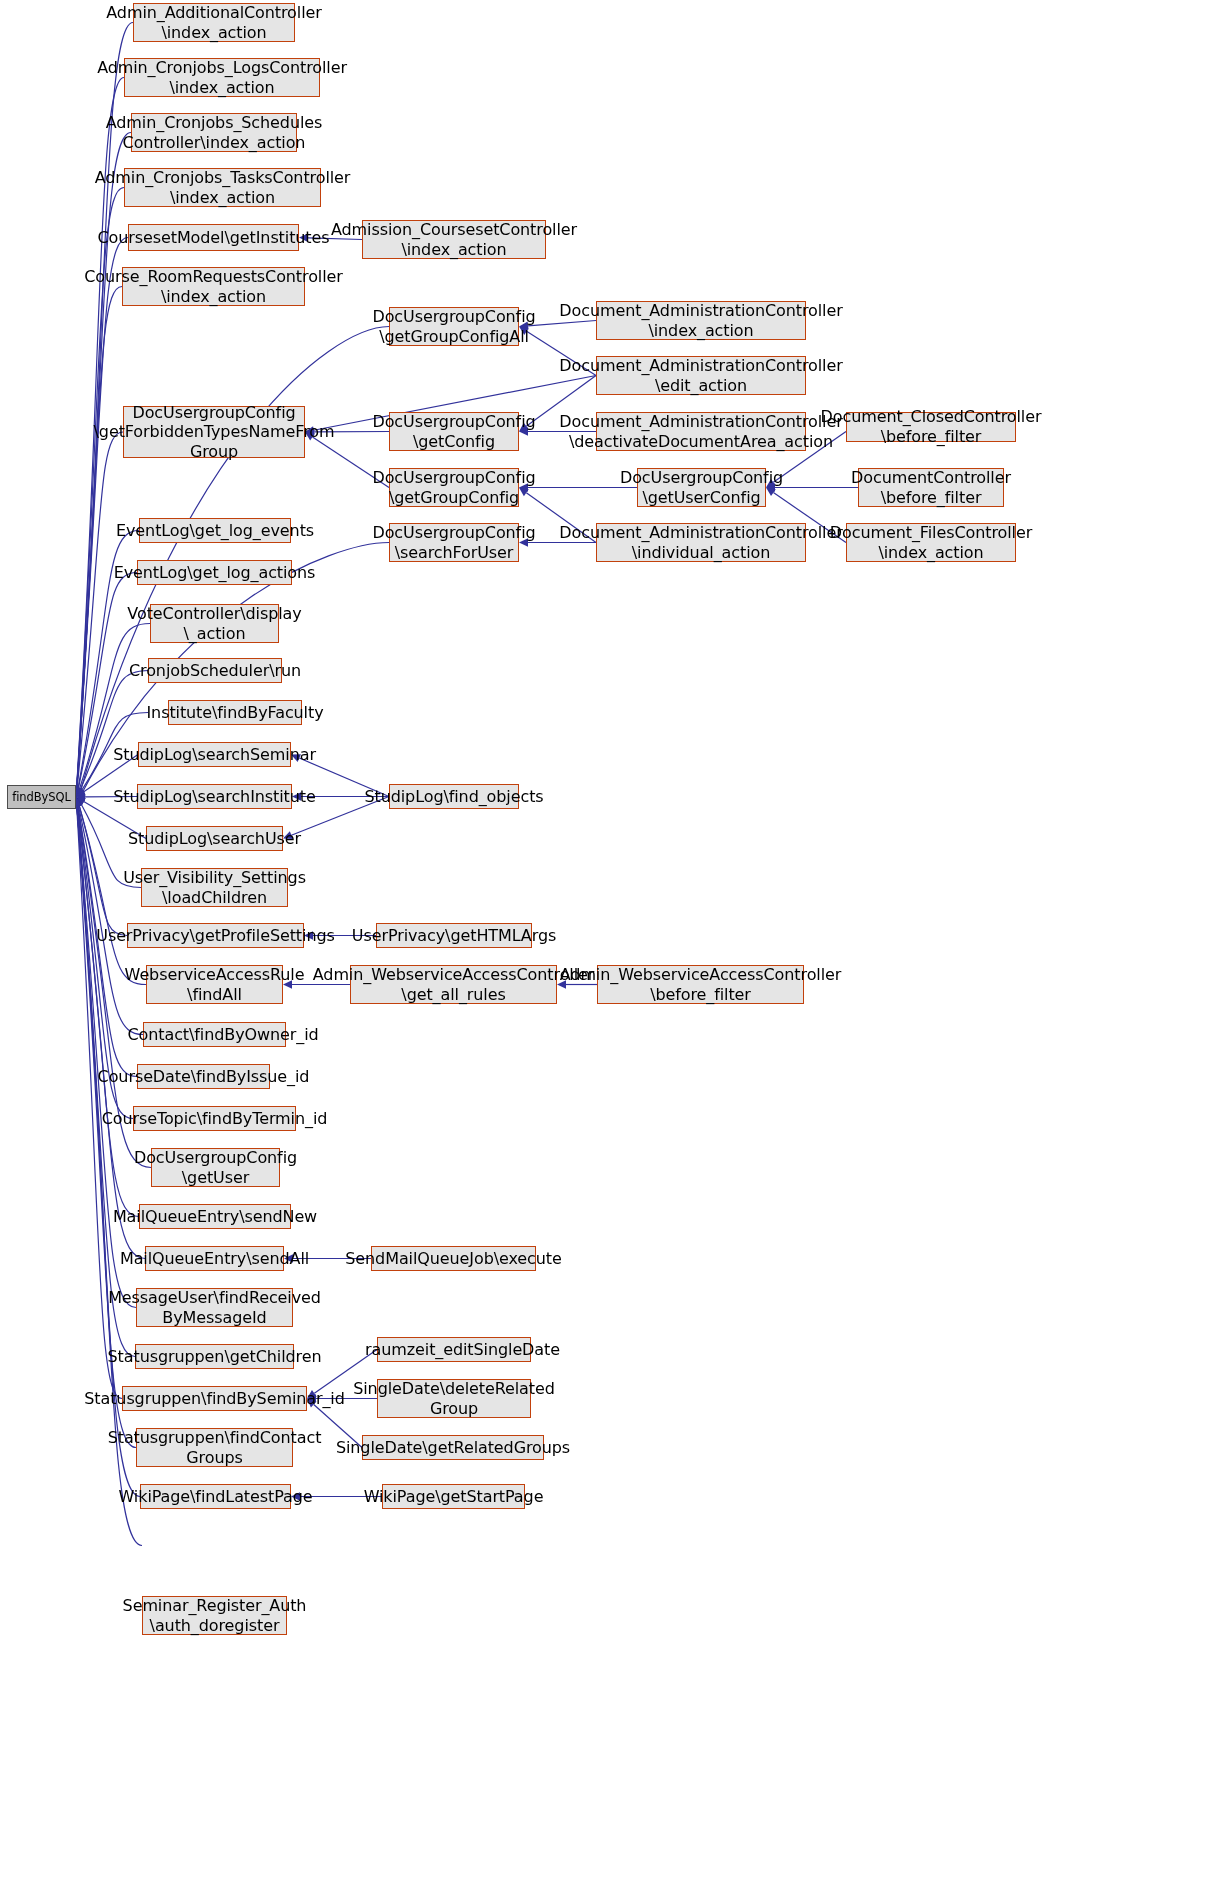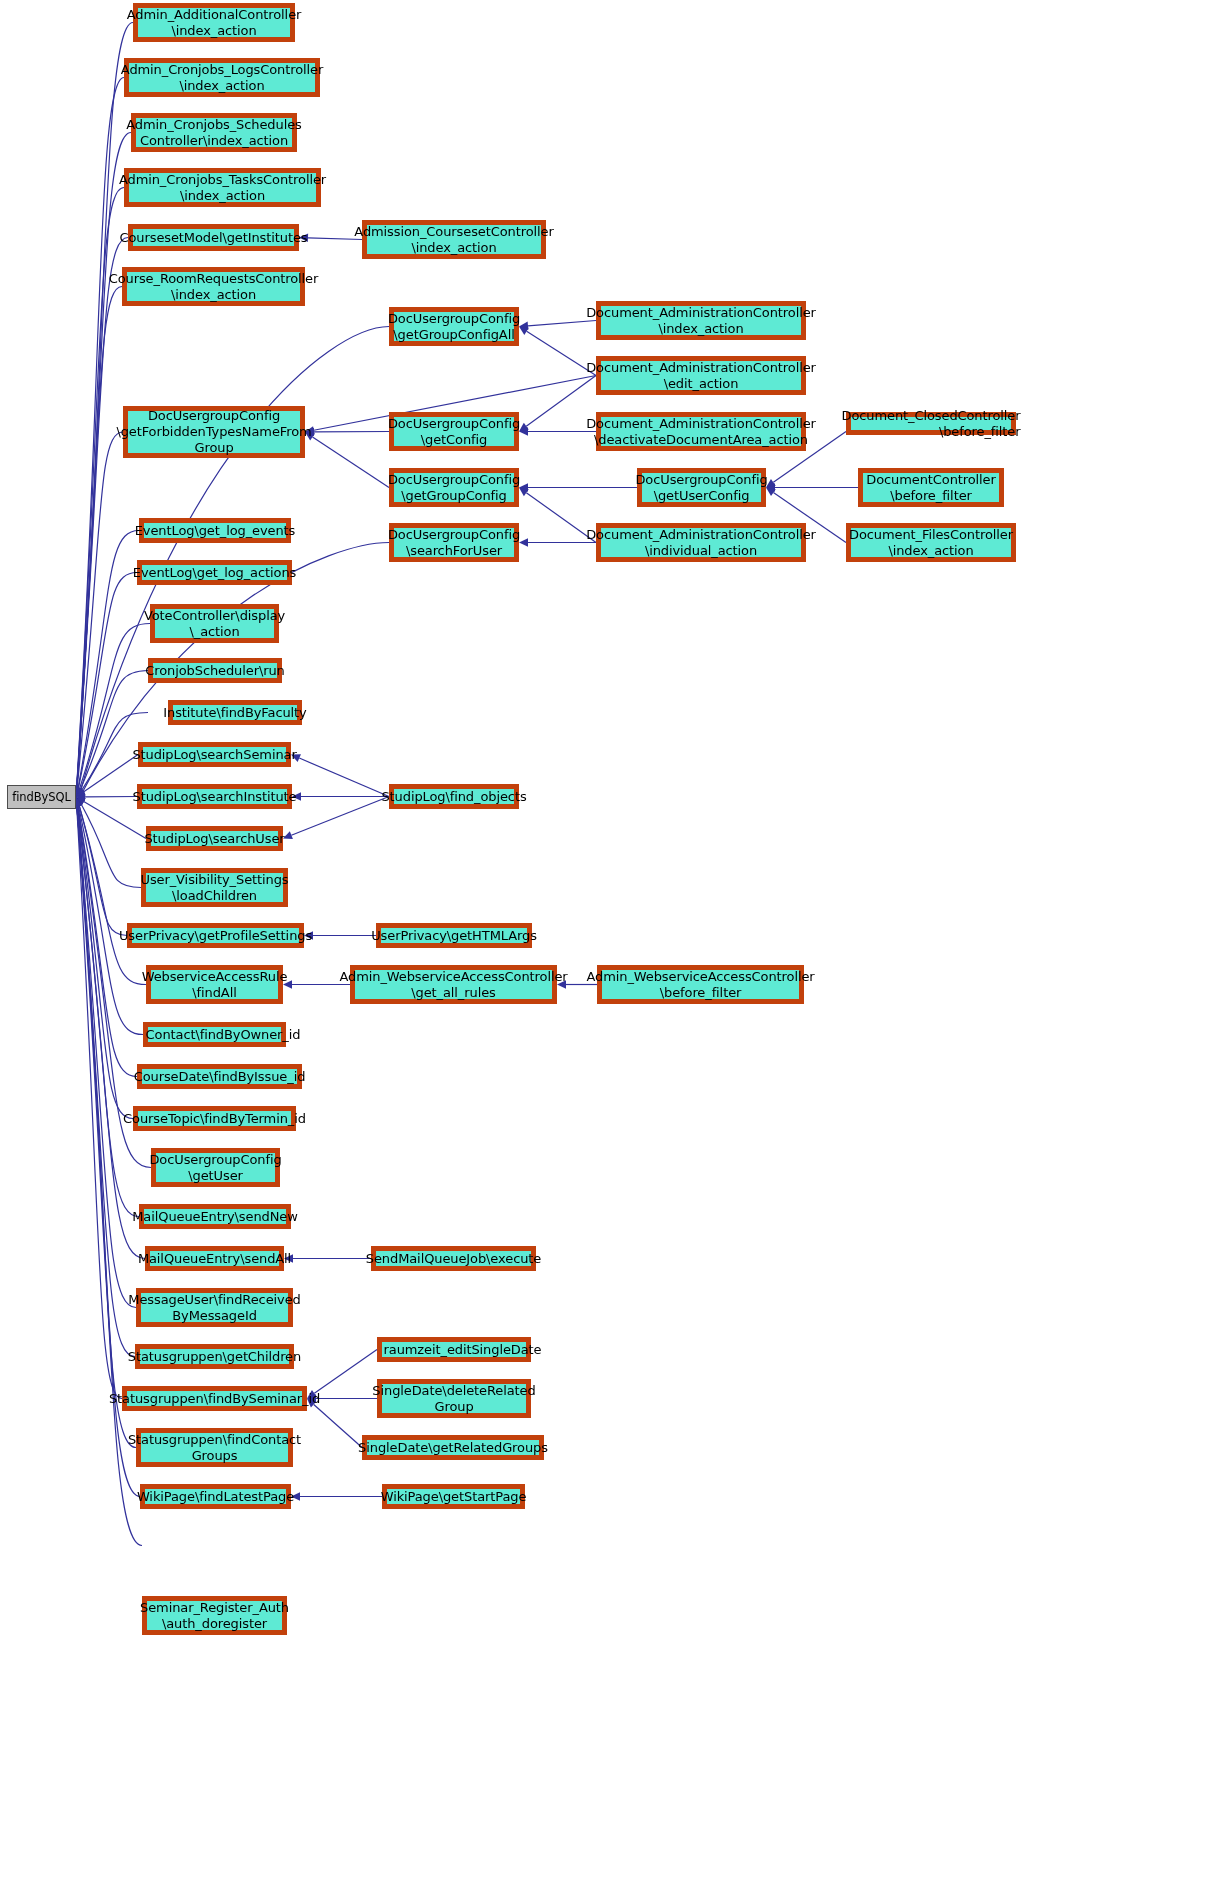--- a/index.html
+++ b/index.html
@@ -2,28 +2,28 @@
 <html><head>
 <meta charset="utf-8">
 <style>
   html,body{margin:0;padding:0;background:#ffffff;}
   body{font-family:"DejaVu Sans", sans-serif;}
   #canvas{position:relative;width:1224px;height:1883px;background:#fff;overflow:hidden;}
   svg.edges{position:absolute;left:0;top:0;width:1224px;height:1883px;pointer-events:none;}
   .node{
     position:absolute;
     box-sizing:border-box;
-    border:5px solid #c2410c;
-    background:#5eead4;
+    border:1px solid #c2410c;
+    background:#e5e5e5;
     color:#000000;
     display:flex;
     align-items:center;
     justify-content:center;
     text-align:center;
-    font-size:13px;
+    font-size:16px;
     line-height:1.22;
     letter-spacing:-0.1px;
     white-space:pre-line;
     padding:1px 3px;
   }
   .node.root{
     background:#bfbfbf;
     border:1px solid #4d4d4d;
     font-size:11.5px;
   }
@@ -169,21 +169,21 @@
 \index_action</div>
       <div class="node" style="left: 596px; top: 356px; width: 210px; height: 39px;">Document_AdministrationController
 \edit_action</div>
       <div class="node" style="left: 123px; top: 406px; width: 182px; height: 52px;">DocUsergroupConfig
 \getForbiddenTypesNameFrom
 Group</div>
       <div class="node" style="left: 389px; top: 412px; width: 130px; height: 39px;">DocUsergroupConfig
 \getConfig</div>
       <div class="node" style="left: 596px; top: 412px; width: 210px; height: 39px;">Document_AdministrationController
 \deactivateDocumentArea_action</div>
-      <div class="node" style="left: 846px; top: 412px; width: 170px; height: 23px; text-align: right;">Document_ClosedController
+      <div class="node" style="left: 846px; top: 412px; width: 170px; height: 30px;">Document_ClosedController
 \before_filter</div>
       <div class="node" style="left: 389px; top: 468px; width: 130px; height: 39px;">DocUsergroupConfig
 \getGroupConfig</div>
       <div class="node" style="left: 637px; top: 468px; width: 129px; height: 39px;">DocUsergroupConfig
 \getUserConfig</div>
       <div class="node" style="left: 858px; top: 468px; width: 146px; height: 39px;">DocumentController
 \before_filter</div>
       <div class="node" style="left: 389px; top: 523px; width: 130px; height: 39px;">DocUsergroupConfig
 \searchForUser</div>
       <div class="node" style="left: 596px; top: 523px; width: 210px; height: 39px;">Document_AdministrationController
@@ -204,21 +204,21 @@
 \loadChildren</div>
       <div class="node" style="left: 127px; top: 923px; width: 177px; height: 25px;">UserPrivacy\getProfileSettings</div>
       <div class="node" style="left: 376px; top: 923px; width: 156px; height: 25px;">UserPrivacy\getHTMLArgs</div>
       <div class="node" style="left: 146px; top: 965px; width: 137px; height: 39px;">WebserviceAccessRule
 \findAll</div>
       <div class="node" style="left: 350px; top: 965px; width: 207px; height: 39px;">Admin_WebserviceAccessController
 \get_all_rules</div>
       <div class="node" style="left: 597px; top: 965px; width: 207px; height: 39px;">Admin_WebserviceAccessController
 \before_filter</div>
       <div class="node" style="left: 143px; top: 1022px; width: 143px; height: 25px; padding-left: 20px;">Contact\findByOwner_id</div>
-      <div class="node" style="left: 137px; top: 1064px; width: 165px; height: 25px;">CourseDate\findByIssue_id</div>
+      <div class="node" style="left: 137px; top: 1064px; width: 133px; height: 25px;">CourseDate\findByIssue_id</div>
       <div class="node" style="left: 133px; top: 1106px; width: 163px; height: 25px;">CourseTopic\findByTermin_id</div>
       <div class="node" style="left: 151px; top: 1148px; width: 129px; height: 39px;">DocUsergroupConfig
 \getUser</div>
       <div class="node" style="left: 139px; top: 1204px; width: 152px; height: 25px;">MailQueueEntry\sendNew</div>
       <div class="node" style="left: 145px; top: 1246px; width: 139px; height: 25px;">MailQueueEntry\sendAll</div>
       <div class="node" style="left: 371px; top: 1246px; width: 165px; height: 25px;">SendMailQueueJob\execute</div>
       <div class="node" style="left: 136px; top: 1288px; width: 157px; height: 39px;">MessageUser\findReceived
 ByMessageId</div>
       <div class="node" style="left: 135px; top: 1344px; width: 159px; height: 25px;">Statusgruppen\getChildren</div>
       <div class="node" style="left: 377px; top: 1337px; width: 154px; height: 25px; padding-left: 20px;">raumzeit_editSingleDate</div>

